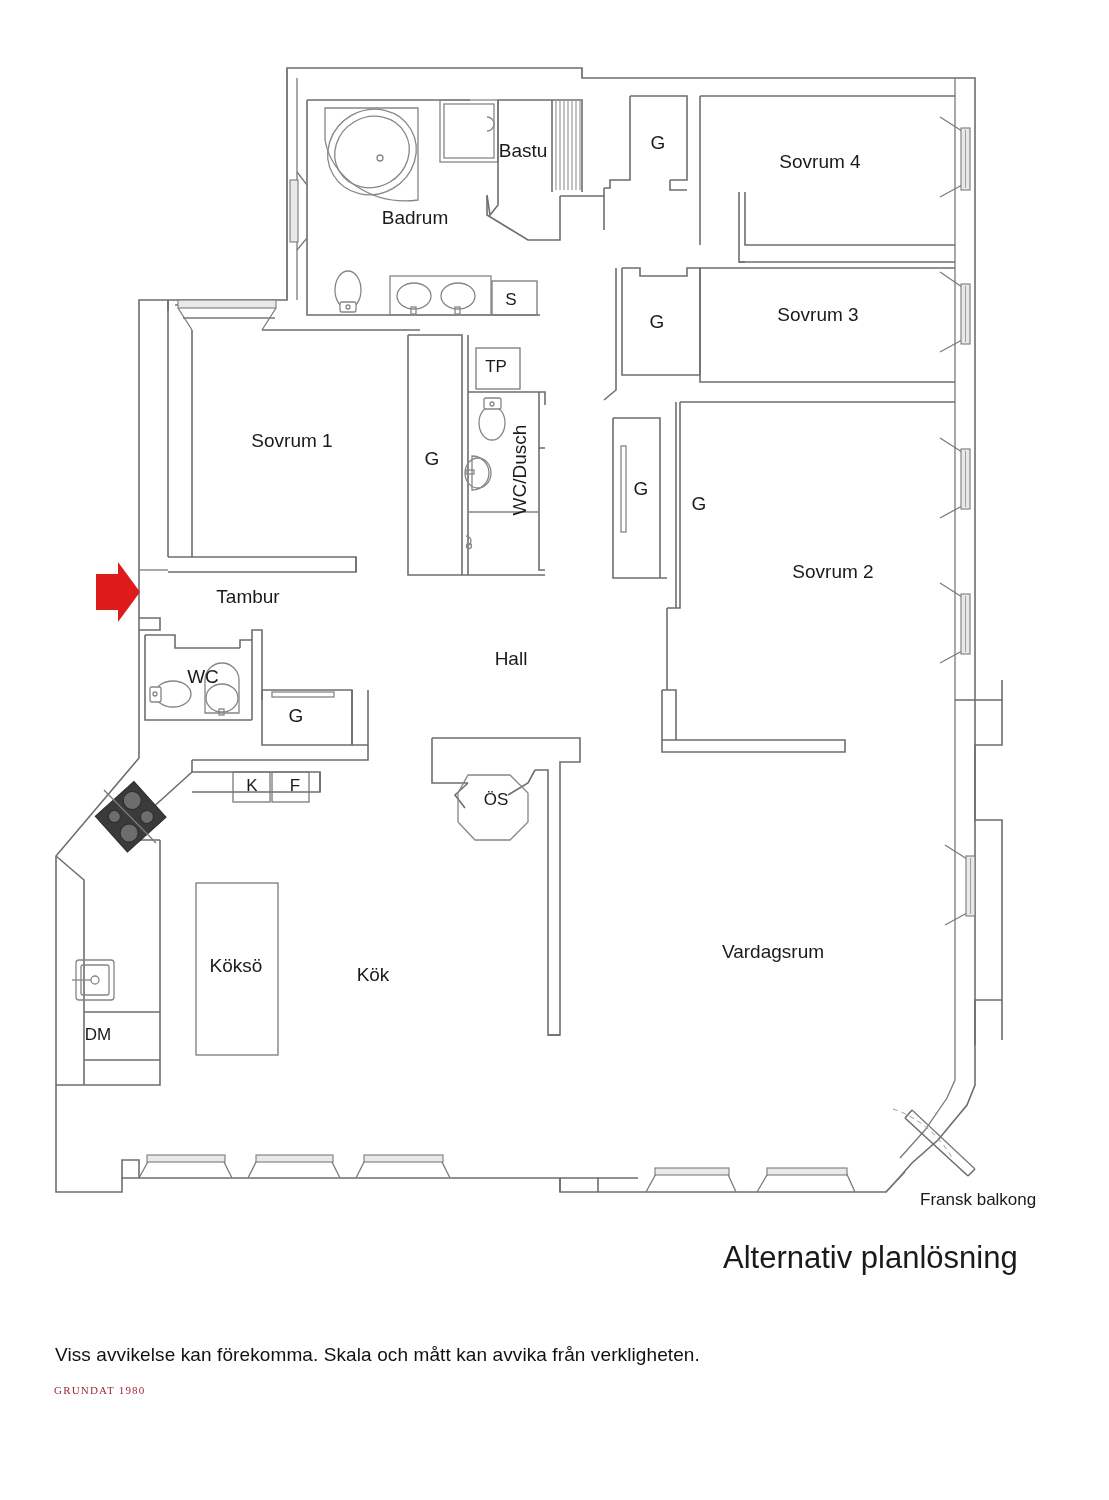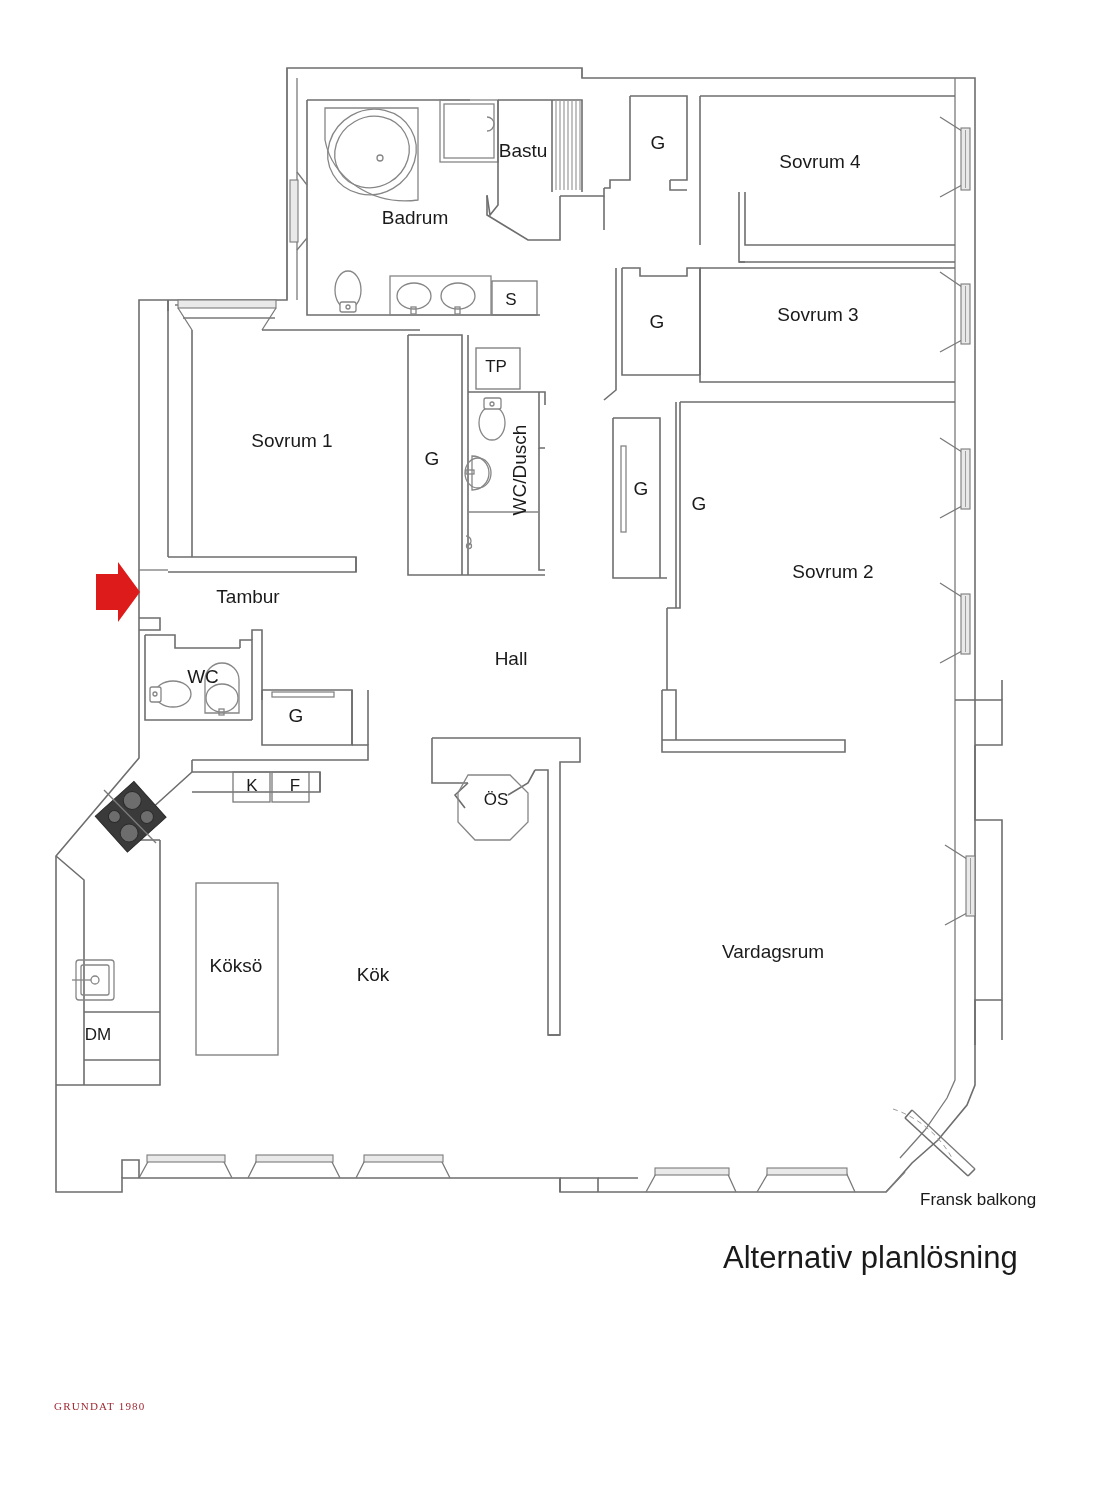--- a/index.html
+++ b/index.html
@@ -17,21 +17,21 @@
   .win{fill:#e9e9e9;stroke:#7b7b7b;stroke-width:1.1;}
   .winline{stroke:#8a8a8a;stroke-width:0.8;fill:none;}
   .hob{fill:#3a3a3a;stroke:#2b2b2b;stroke-width:1;}
   .burner{fill:#6d6d6d;stroke:#2b2b2b;stroke-width:1;}
   .sauna{stroke:#9a9a9a;stroke-width:1.2;fill:none;}
   .dash{fill:none;stroke:#9a9a9a;stroke-width:1;stroke-dasharray:5 4;}
   .arrow{fill:#de1b1b;}
   #footnote{position:absolute;left:55px;top:1344px;font-size:19px;color:#111;letter-spacing:0.1px;}
   #logo{position:absolute;left:54px;top:1383px;}
   #logo .lw{font-family:"Liberation Serif",serif;font-size:33px;letter-spacing:1.5px;color:#9e2730;line-height:1;}
-  #logo .lt{font-family:"Liberation Serif",serif;font-size:11px;letter-spacing:1.2px;color:#9e2730;text-align:center;margin-top:17px;}
+  #logo .lt{font-family:"Liberation Serif",serif;font-size:11px;letter-spacing:1.2px;color:#9e2730;text-align:center;margin-top:1px;}
 </style>
 </head>
 <body>
 
 <div id="plan-root">
 
   <svg id="floorplan" width="1109" height="1320" viewBox="0 0 1109 1320">
 
     <g>
       <path class="wall" d="M287,68 L582,68 L582,78 L975,78 L975,100
@@ -326,18 +326,19 @@
         <text class="rm sm" x="252" y="787">K</text>
         <text class="rm sm" x="295" y="787">F</text>
         <text class="rm sm" x="98" y="1036">DM</text>
         <text class="rm sm" x="496" y="801">ÖS</text>
       </g>
 
     <text class="ttl" id="plan-title" x="723" y="1268">Alternativ planlösning</text>
     <text class="bal" id="balcony-caption" x="920" y="1205">Fransk balkong</text>
   </svg>
 
+  <div id="footnote">Viss avvikelse kan förekomma. Skala och mått kan avvika från verkligheten.</div>
 
   <div id="logo">
     <div class="lt">GRUNDAT 1980</div>
   </div>
 
 </div>
 
 </body></html>

